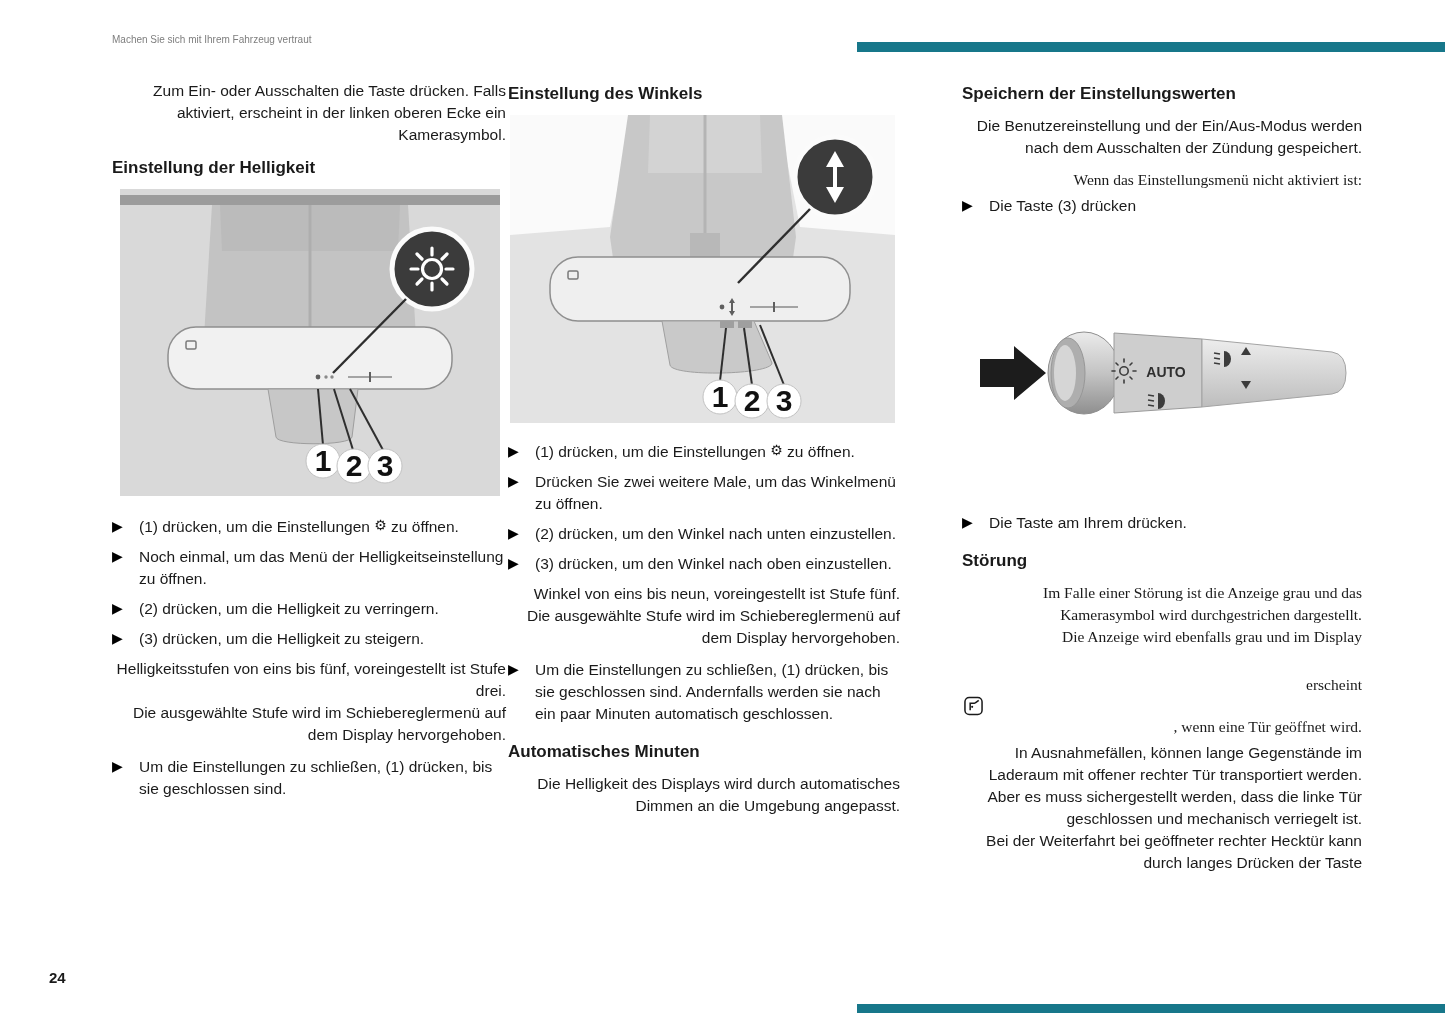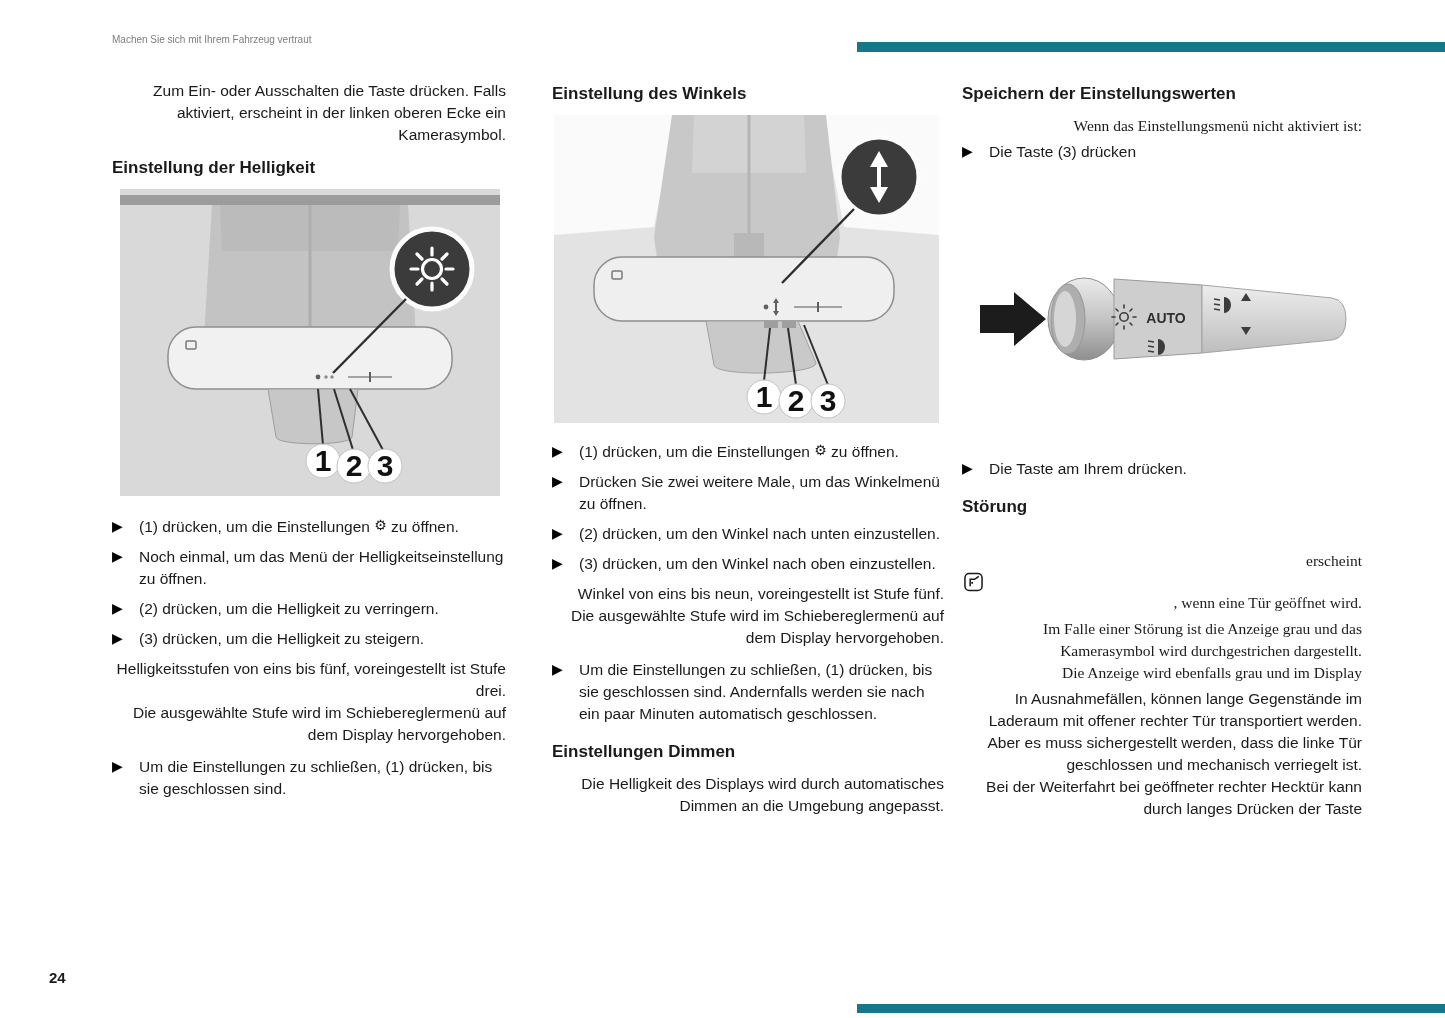--- a/index.html
+++ b/index.html
@@ -7,21 +7,21 @@
   body { font-family:"Liberation Sans", sans-serif; color:#1a1a1a; }
   .page { position:relative; width:1445px; height:1018px; background:#fff; overflow:hidden; }
 
   .runhead { position:absolute; left:112px; top:34px; font-size:10px; color:#7e7e7e; }
   .teal-top { position:absolute; left:857px; right:0; top:42px; height:10px; background:#17778a; }
   .teal-bottom { position:absolute; left:857px; right:0; top:1004px; height:9px; background:#17778a; }
   .pagenum { position:absolute; left:49px; top:969px; font-size:15px; font-weight:bold; }
 
   .col { position:absolute; top:80px; font-size:15.5px; line-height:1.42; }
   #col1 { left:112px; width:394px; }
-  #col2 { left:552px; width:392px; }
+  #col2 { left:508px; width:392px; }
   #col3 { left:962px; width:400px; }
 
   .h { font-weight:bold; font-size:17px; margin:15px 0 9px; }
   .col .h.first { margin-top:2px; }
   p.body { margin:0 0 10px; white-space:pre-line;text-align:right; }
   p.tight { margin-bottom:4px;font-family:Liberation Serif, serif; }
 
   .bullet { display:flex; margin:0 0 8px; }
   .bullet .tri { flex:0 0 27px; font-size:14px; padding-top:1px; color:#000; }
   .bullet .txt { flex:1; }
@@ -190,26 +190,27 @@
     </div>
 
     <p class="body">Winkel von eins bis neun, voreingestellt ist Stufe fünf.
 Die ausgewählte Stufe wird im Schiebereglermenü auf dem Display hervorgehoben.</p>
 
     <div class="bullet">
       <span class="tri">▶</span>
       <span class="txt">Um die Einstellungen zu schließen, (1) drücken, bis sie geschlossen sind. Andernfalls werden sie nach ein paar Minuten automatisch geschlossen.</span>
     </div>
 
-    <div class="h">Einstellungen Dimmen</div>
+    <div class="h">Automatisches Minuten</div>
     <p class="body">Die Helligkeit des Displays wird durch automatisches Dimmen an die Umgebung angepasst.</p>
   </div>
 
   <div class="col" id="col3">
     <div class="h first">Speichern der Einstellungswerten</div>
+    <p class="body">Die Benutzereinstellung und der Ein/Aus-Modus werden nach dem Ausschalten der Zündung gespeichert.</p>
 
     <p class="body tight">Wenn das Einstellungsmenü nicht aktiviert ist:</p>
 
     <div class="bullet">
       <span class="tri">▶</span>
       <span class="txt">Die Taste (3) drücken</span>
     </div>
 
     <div class="figwrap fig3wrap">
       <svg width="400" height="170" viewBox="0 0 400 170">
@@ -269,28 +270,28 @@
         </g>
       </svg>
     </div>
 
     <div class="bullet">
       <span class="tri">▶</span>
       <span class="txt">Die Taste am Ihrem drücken.</span>
     </div>
 
     <div class="h">Störung</div>
+    <p class="body tight">Im Falle einer Störung ist die Anzeige grau und das Kamerasymbol wird durchgestrichen dargestellt.
+Die Anzeige wird ebenfalls grau und im Display</p>
     <p class="body tight">
       <span>erscheint</span>
       <svg class="inl-icon" width="19" height="20" viewBox="0 0 20 21">
         <rect x="1" y="1.5" width="18" height="18" rx="4.5" fill="none" stroke="#1a1a1a" stroke-width="1.6"></rect>
         <path d="M6.5,15 L6.5,7.5 L11.5,7.5" fill="none" stroke="#1a1a1a" stroke-width="1.6"></path>
         <path d="M11.5,7.5 L15.5,4.5" fill="none" stroke="#1a1a1a" stroke-width="1.6"></path>
         <circle cx="8.6" cy="11.4" r="1.1" fill="#1a1a1a"></circle>
       </svg><span>, wenn eine Tür geöffnet wird.</span>
     </p>
-    <p class="body tight">Im Falle einer Störung ist die Anzeige grau und das Kamerasymbol wird durchgestrichen dargestellt.
-Die Anzeige wird ebenfalls grau und im Display</p>
     <p class="body">In Ausnahmefällen, können lange Gegenstände im Laderaum mit offener rechter Tür transportiert werden. Aber es muss sichergestellt werden, dass die linke Tür geschlossen und mechanisch verriegelt ist.
 Bei der Weiterfahrt bei geöffneter rechter Hecktür kann durch langes Drücken der Taste</p>
   </div>
 
 </div>
 
 </body></html>

